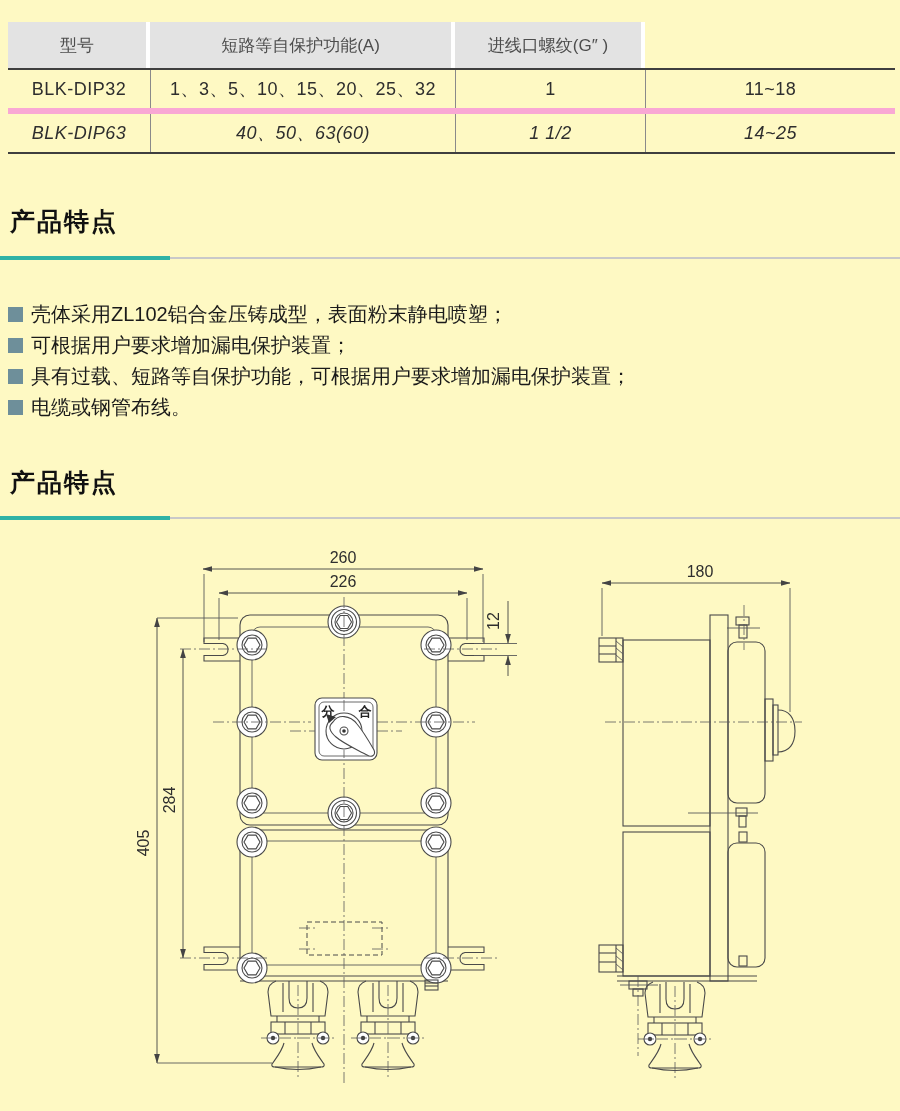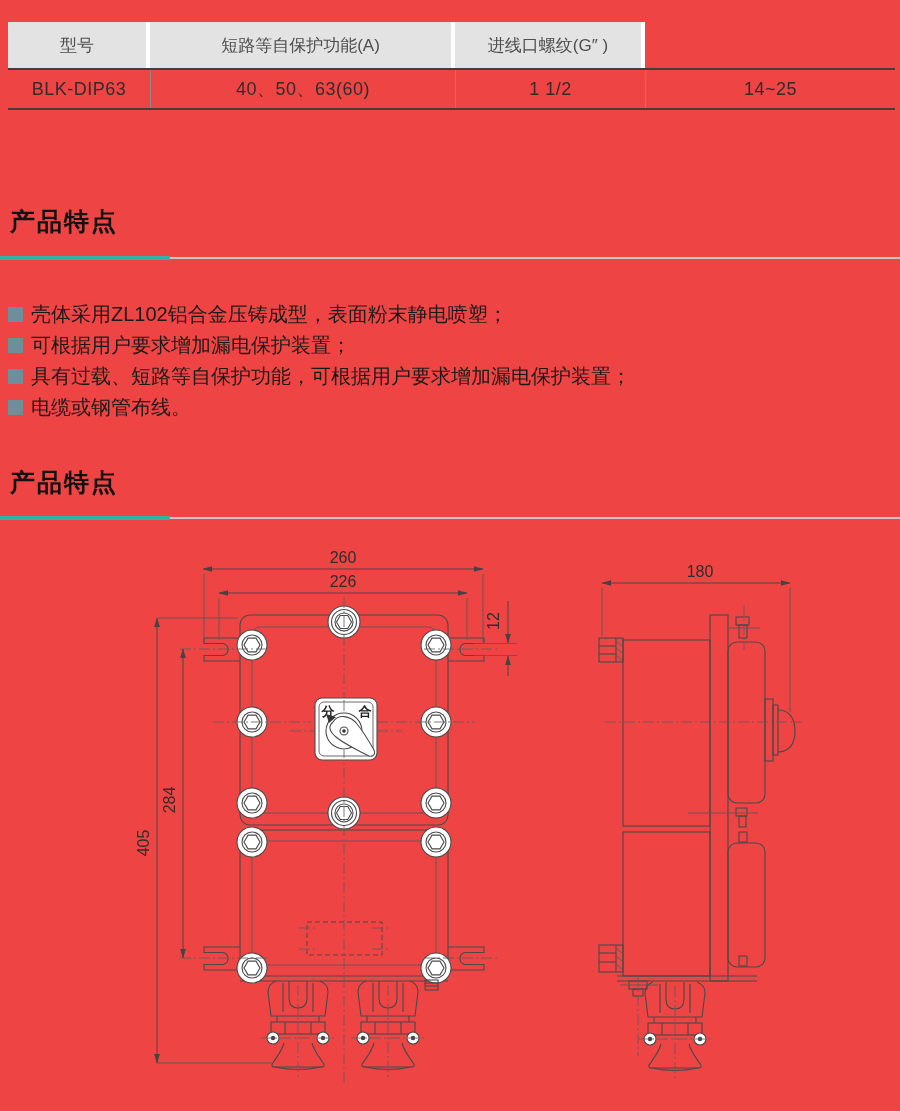--- a/index.html
+++ b/index.html
@@ -1,27 +1,27 @@
 <!DOCTYPE html>
 <html><head>
 <meta charset="utf-8">
 <style>
   html,body { margin:0; padding:0; background:#fff; }
-  .page { position:relative; width:900px; height:1111px; background:#ef4444; overflow:hidden;
+  .page { position:relative; width:900px; height:1111px; background:#fef9c3; overflow:hidden;
           font-family:"Liberation Sans","DejaVu Sans",sans-serif; }
 
   
   .spec-table { position:absolute; left:8px; top:22px; width:887px; }
   .thead { display:grid; grid-template-columns:142px 305px 190px 250px; }
   .th { height:46px; background:#e3e3e3; display:flex; align-items:center; justify-content:center;
         font-size:17px; color:#4d4d4d; }
   .th.gap { border-right:4px solid #fff; }
   .tbody { border-top:2px solid #3f3f3f; border-bottom:2px solid #3f3f3f; }
   .tr { display:grid; grid-template-columns:142px 305px 190px 250px; }
-  .tr + .tr { border-top:2px solid #f9a8d4; }
+  .tr + .tr { border-top:6px solid #f9a8d4;font-style:italic; }
   .td { height:38px; display:flex; align-items:center; justify-content:center;
         font-size:18px; color:#2e2e2e; letter-spacing:0.5px; }
   .td.vline { border-left:1px solid #8a8a8a; }
 
   
   .sec-title { position:absolute; left:10px; font-size:25px; font-weight:bold; color:#111;
                letter-spacing:2px; }
   .sec-rule { position:absolute; left:0; right:0; display:flex; align-items:center; }
   .sec-rule .teal { width:170px; height:4px; }
   .sec-rule .gray { flex:1; height:2px; background:#c9c9c9; }
@@ -47,20 +47,26 @@
 
 <div class="page">
 
   <div class="spec-table">
     <div class="thead">
       <div class="th gap">型号</div>
       <div class="th gap">短路等自保护功能(A)</div>
       <div class="th gap">进线口螺纹(G″ )</div>
     </div>
     <div class="tbody">
+      <div class="tr">
+        <div class="td">BLK-DIP32</div>
+        <div class="td vline">1、3、5、10、15、20、25、32</div>
+        <div class="td vline">1</div>
+        <div class="td vline">11~18</div>
+      </div>
       <div class="tr">
         <div class="td">BLK-DIP63</div>
         <div class="td vline">40、50、63(60)</div>
         <div class="td vline">1 1/2</div>
         <div class="td vline">14~25</div>
       </div>
     </div>
   </div>
 
   <div class="sec-title" style="top:205px;">产品特点</div>

